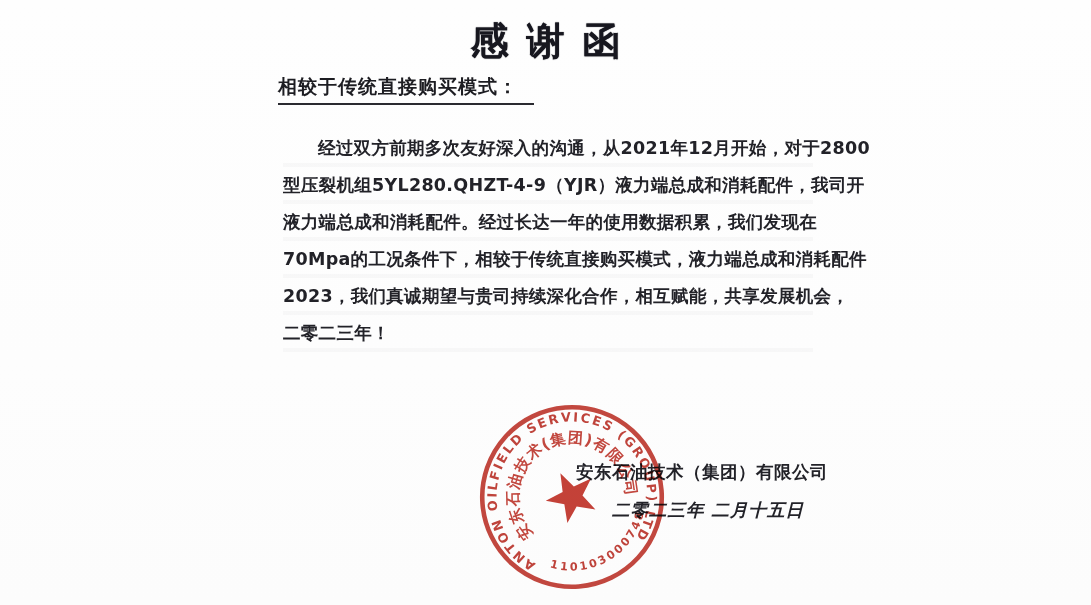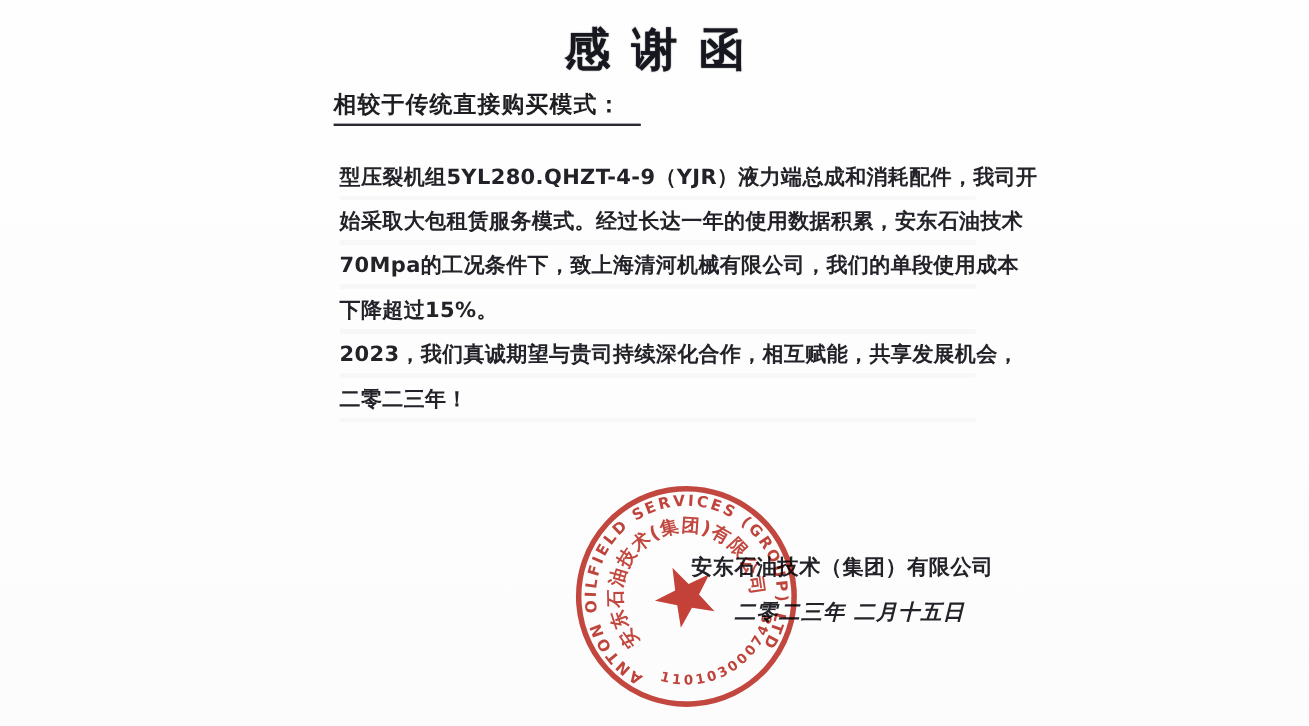--- a/index.html
+++ b/index.html
@@ -80,24 +80,24 @@
 </head>
 <body>
 
 <div class="page">
 
   <div class="title">感谢函</div>
 
   <div class="salutation">相较于传统直接购买模式：</div>
 
   <div class="body-block">
+    <div class="line indent">经过双方前期多次友好深入的沟通，从2021年12月开始，对于2800</div>
     <div class="line">型压裂机组5YL280.QHZT-4-9（YJR）液力端总成和消耗配件，我司开</div>
-    <div class="line">始采取大包租赁服务模式。经过长达一年的使用数据积累，安东石油技术</div>
-    <div class="line">70Mpa的工况条件下，致上海清河机械有限公司，我们的单段使用成本</div>
-    <div class="line">下降超过15%。</div>
+    <div class="line">液力端总成和消耗配件。经过长达一年的使用数据积累，我们发现在</div>
+    <div class="line">70Mpa的工况条件下，相较于传统直接购买模式，液力端总成和消耗配件</div>
     <div class="line">2023，我们真诚期望与贵司持续深化合作，相互赋能，共享发展机会，</div>
     <div class="line">二零二三年！</div>
   </div>
 
   <div class="signature">
     <div class="company">安东石油技术（集团）有限公司</div>
     <div class="date">二零二三年 二月十五日</div>
   </div>
 
   <div class="stamp">

